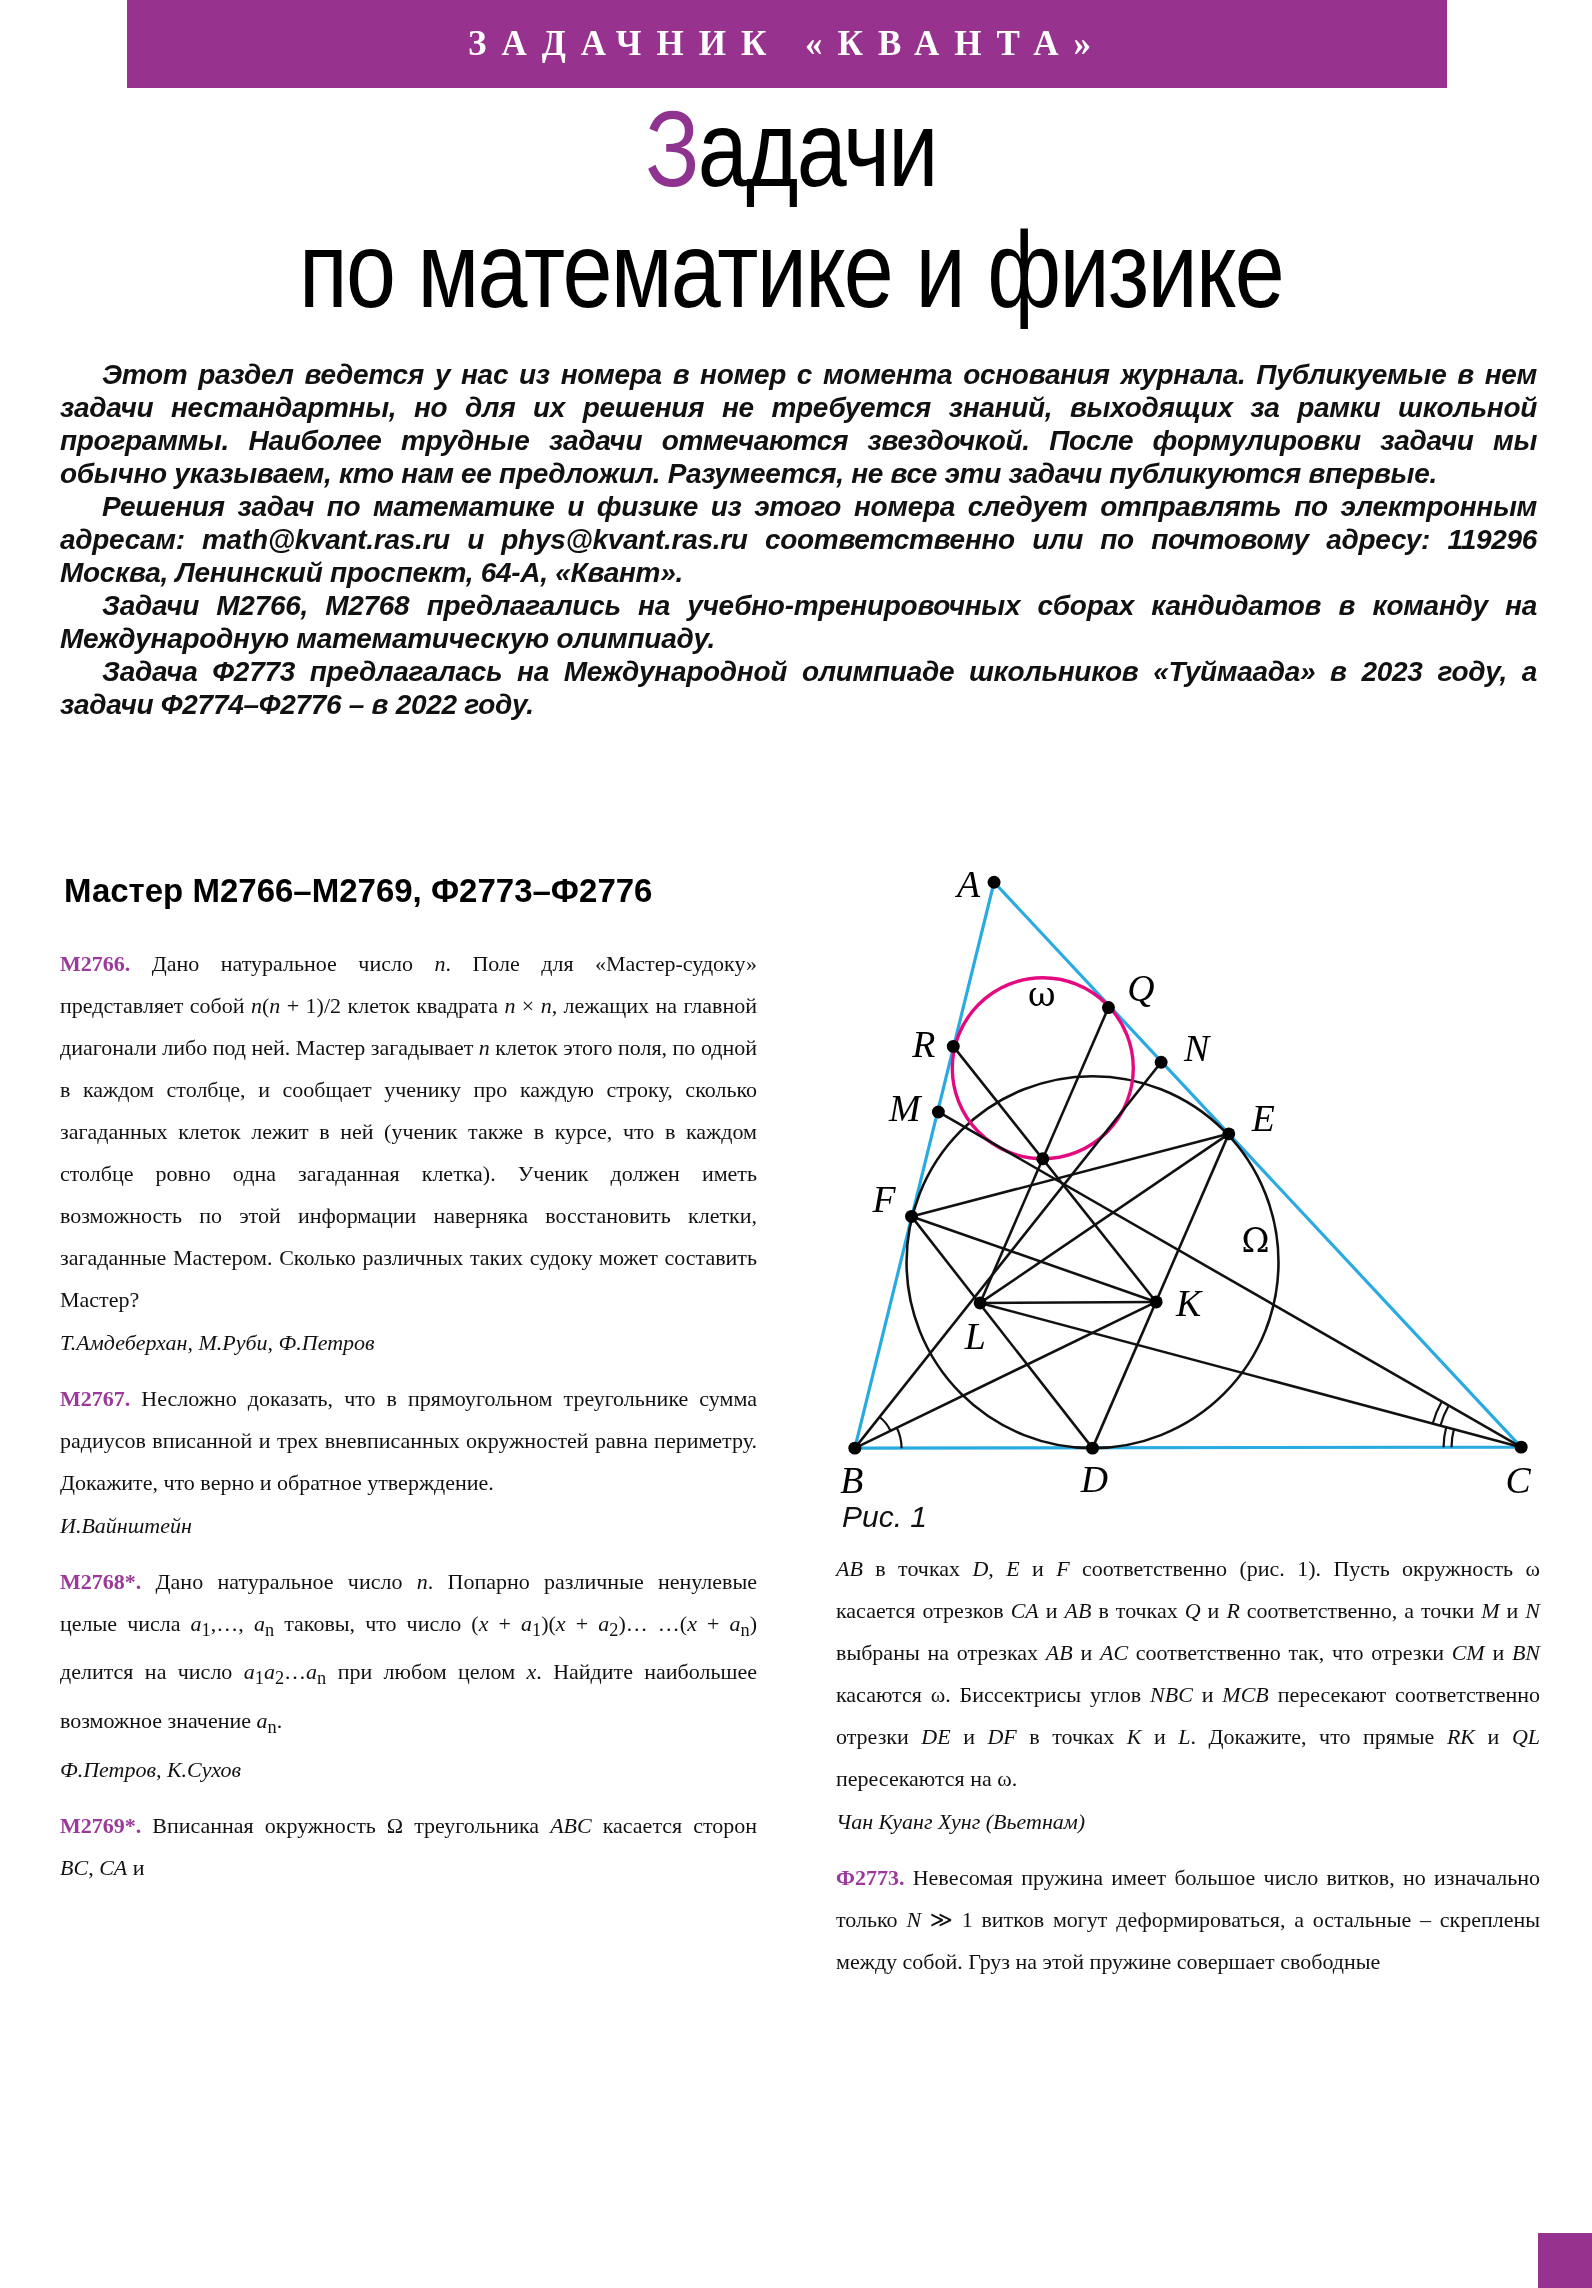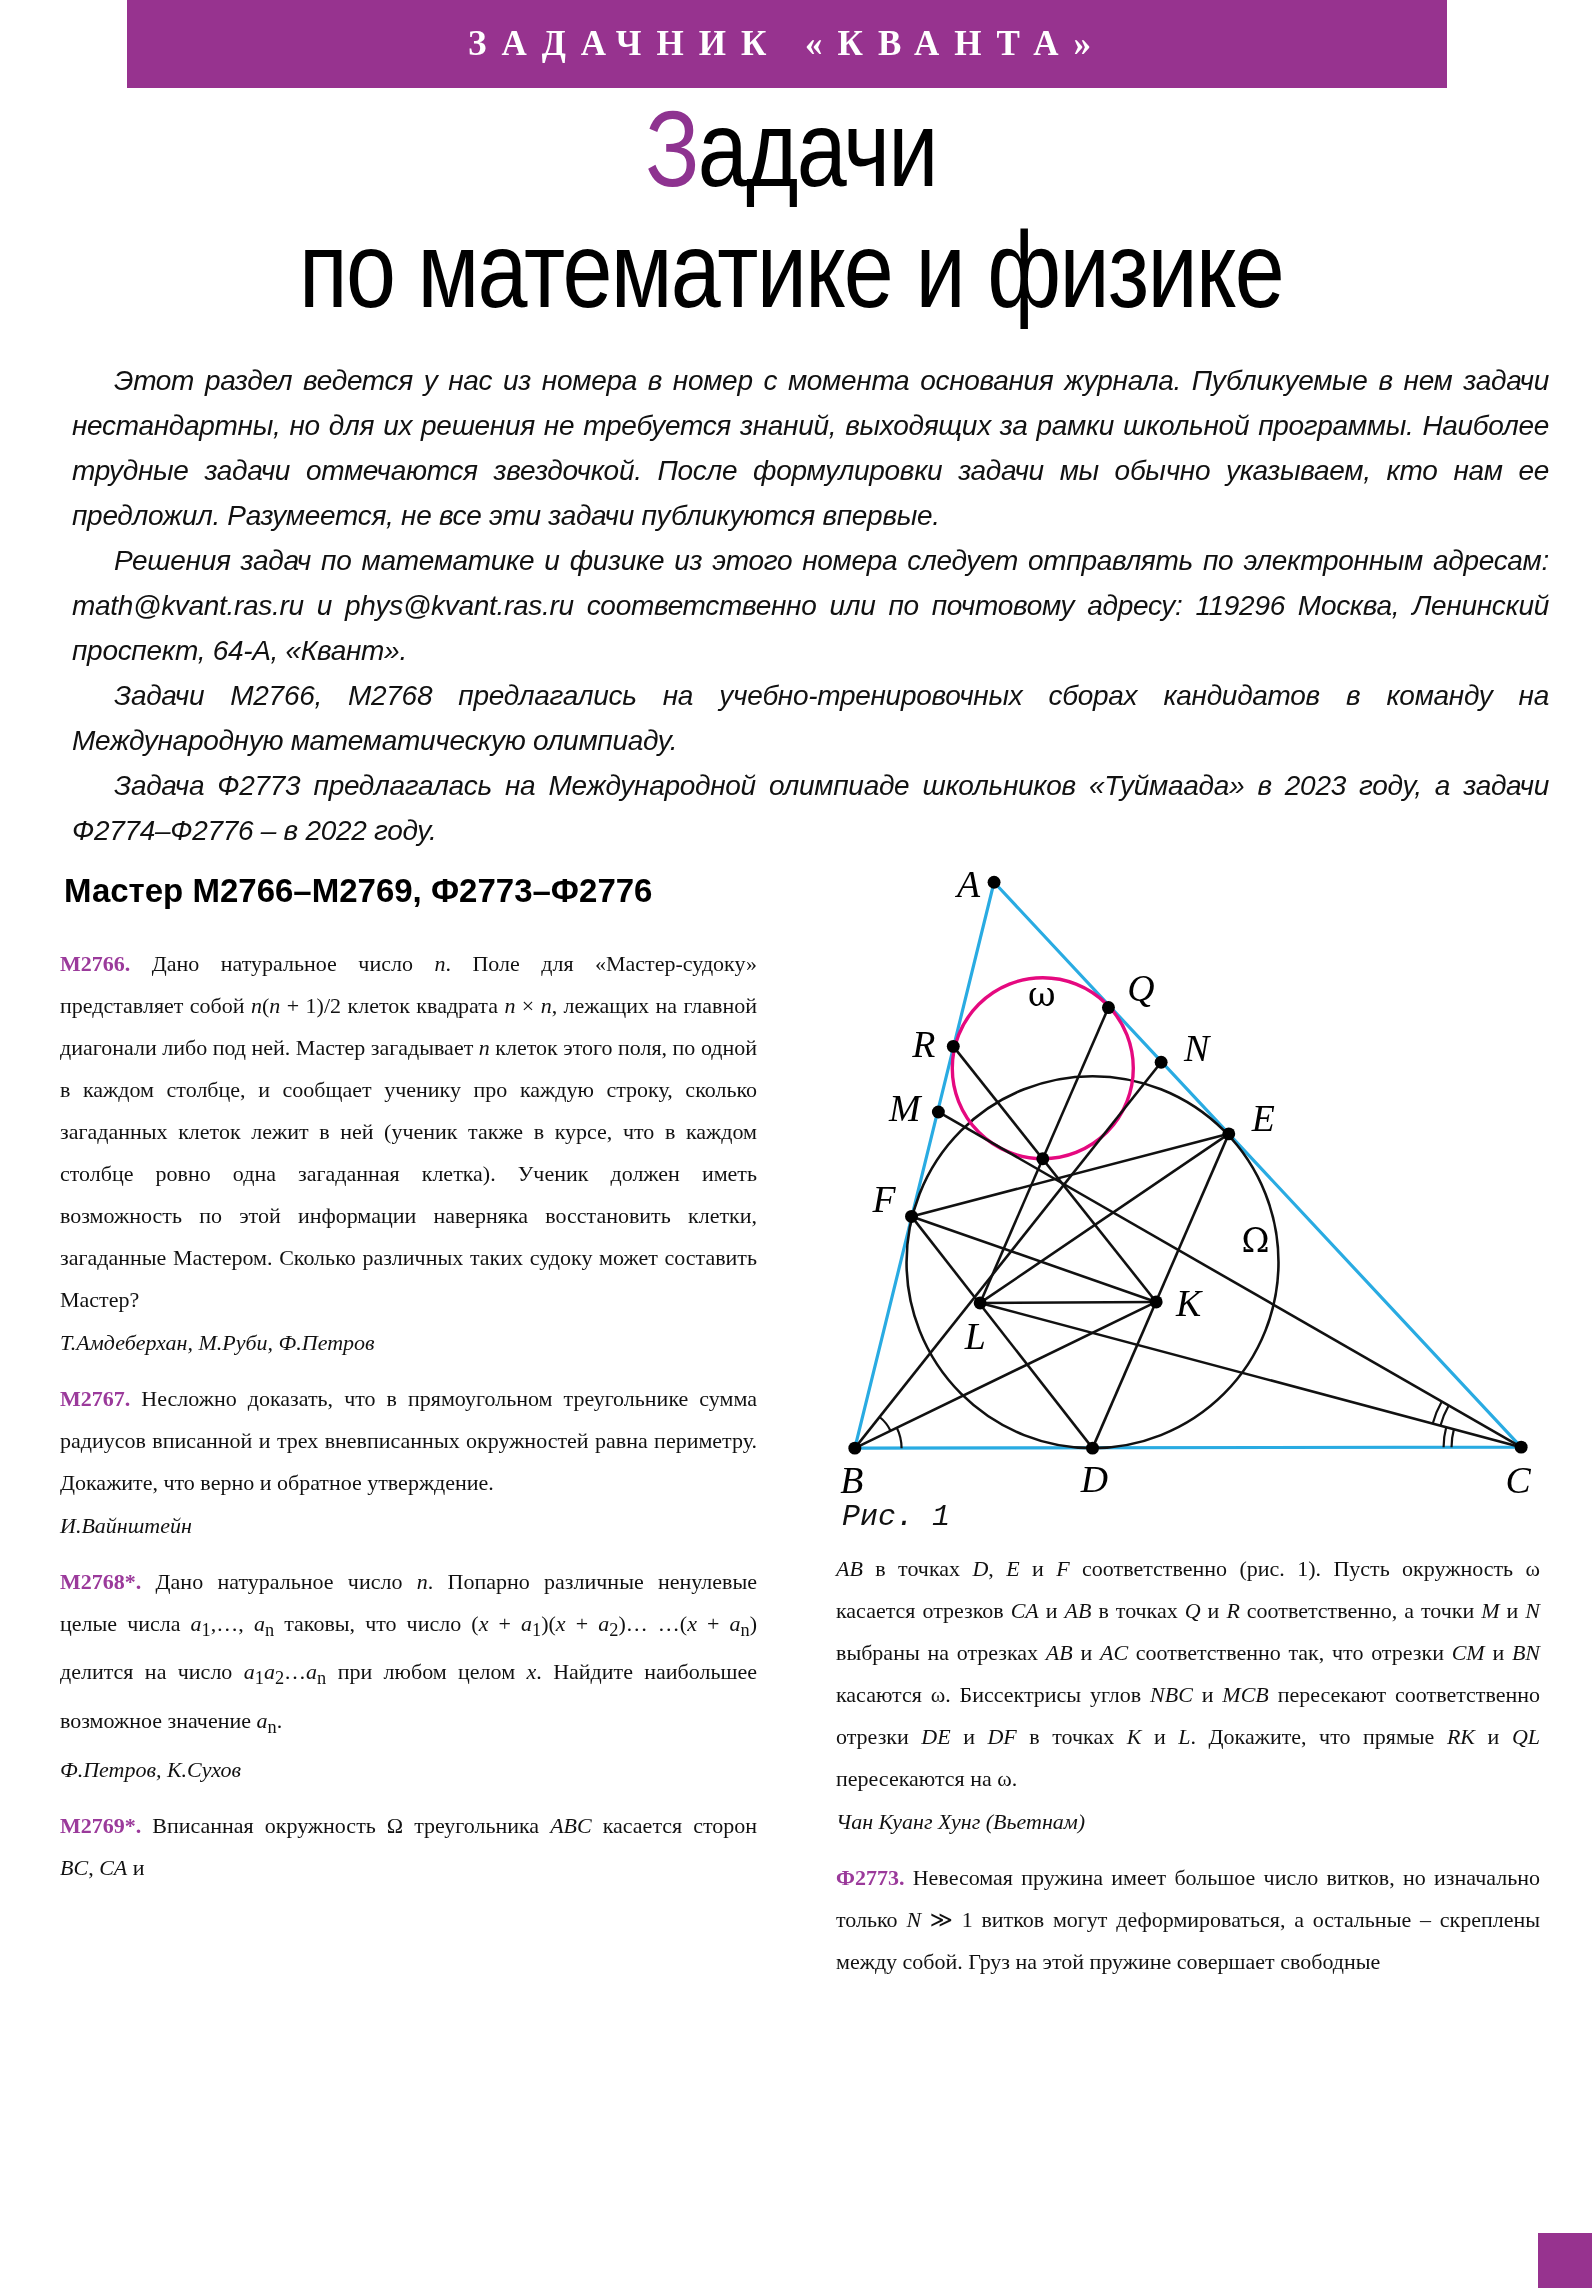--- a/index.html
+++ b/index.html
@@ -8,35 +8,35 @@
   .banner{position:absolute;left:127px;top:0;width:1320px;height:88px;background:#97338f;
           display:flex;align-items:center;justify-content:center;}
   .banner span{color:#fff;font-family:"Liberation Serif",serif;font-weight:700;
                font-size:35px;letter-spacing:15px;white-space:nowrap;}
   .title{position:absolute;left:0;width:1582px;text-align:center;margin:0;
          font-family:"Liberation Sans",sans-serif;font-weight:400;font-size:107px;
          line-height:1;transform:scaleX(0.84);letter-spacing:-2px;color:#000;}
   .title .cap{color:#8e3390;}
   .t1{top:96px;}
   .t2{top:217px;}
-  .intro{position:absolute;left:72px;top:358px;width:1477px;
-         font-family:"Liberation Sans",sans-serif;font-style:italic;font-weight:400;
-         font-size:28px;line-height:45px;text-align:justify;letter-spacing:-0.3px;}
+  .intro{position:absolute;left:60px;top:358px;width:1477px;
+         font-family:"Liberation Sans",sans-serif;font-style:italic;font-weight:700;
+         font-size:28px;line-height:33px;text-align:justify;letter-spacing:-0.3px;}
   .intro p{margin:0;text-indent:42px;}
   .colhead{position:absolute;left:64px;top:872px;margin:0;
            font-family:"Liberation Sans",sans-serif;font-weight:700;font-size:33px;color:#000;}
   .col{position:absolute;font-size:22px;line-height:42px;text-align:justify;}
   .col p.prob{margin:0;}
   .col p.prob + p.prob, .col p.authors + p.prob{margin-top:14px;}
   .left{left:60px;top:943px;width:697px;}
   .right{left:836px;top:1548px;width:704px;}
   .plabel{color:#9b3a9b;font-weight:700;}
   .authors{margin:1px 0 0 0;font-style:italic;}
   .figure{position:absolute;left:824px;top:856px;}
-  .caption{position:absolute;left:842px;top:1500px;font-family:Liberation Mono, monospace;
+  .caption{position:absolute;left:842px;top:1500px;font-family:Liberation Sans, sans-serif;
            font-style:italic;font-size:30px;}
   .corner{position:absolute;left:1538px;top:2233px;width:54px;height:56px;background:#97338f;}
   .fig-line{fill:none;stroke:#111;stroke-width:2.6;}
   .fig-tri{fill:none;stroke-width:3.2;stroke-linejoin:round;}
   .fig-omega-small{fill:none;stroke-width:3.4;}
   .fig-omega-big{fill:none;stroke:#111;stroke-width:2.6;}
   .fig-dot{fill:#000;stroke:none;}
   .fig-label{font-family:"Liberation Serif",serif;font-style:italic;font-size:38px;fill:#000;}
   .fig-greek{font-family:"DejaVu Serif",serif;font-style:normal;font-size:34px;fill:#000;}
   .angle{fill:none;stroke:#111;stroke-width:2.2;}

